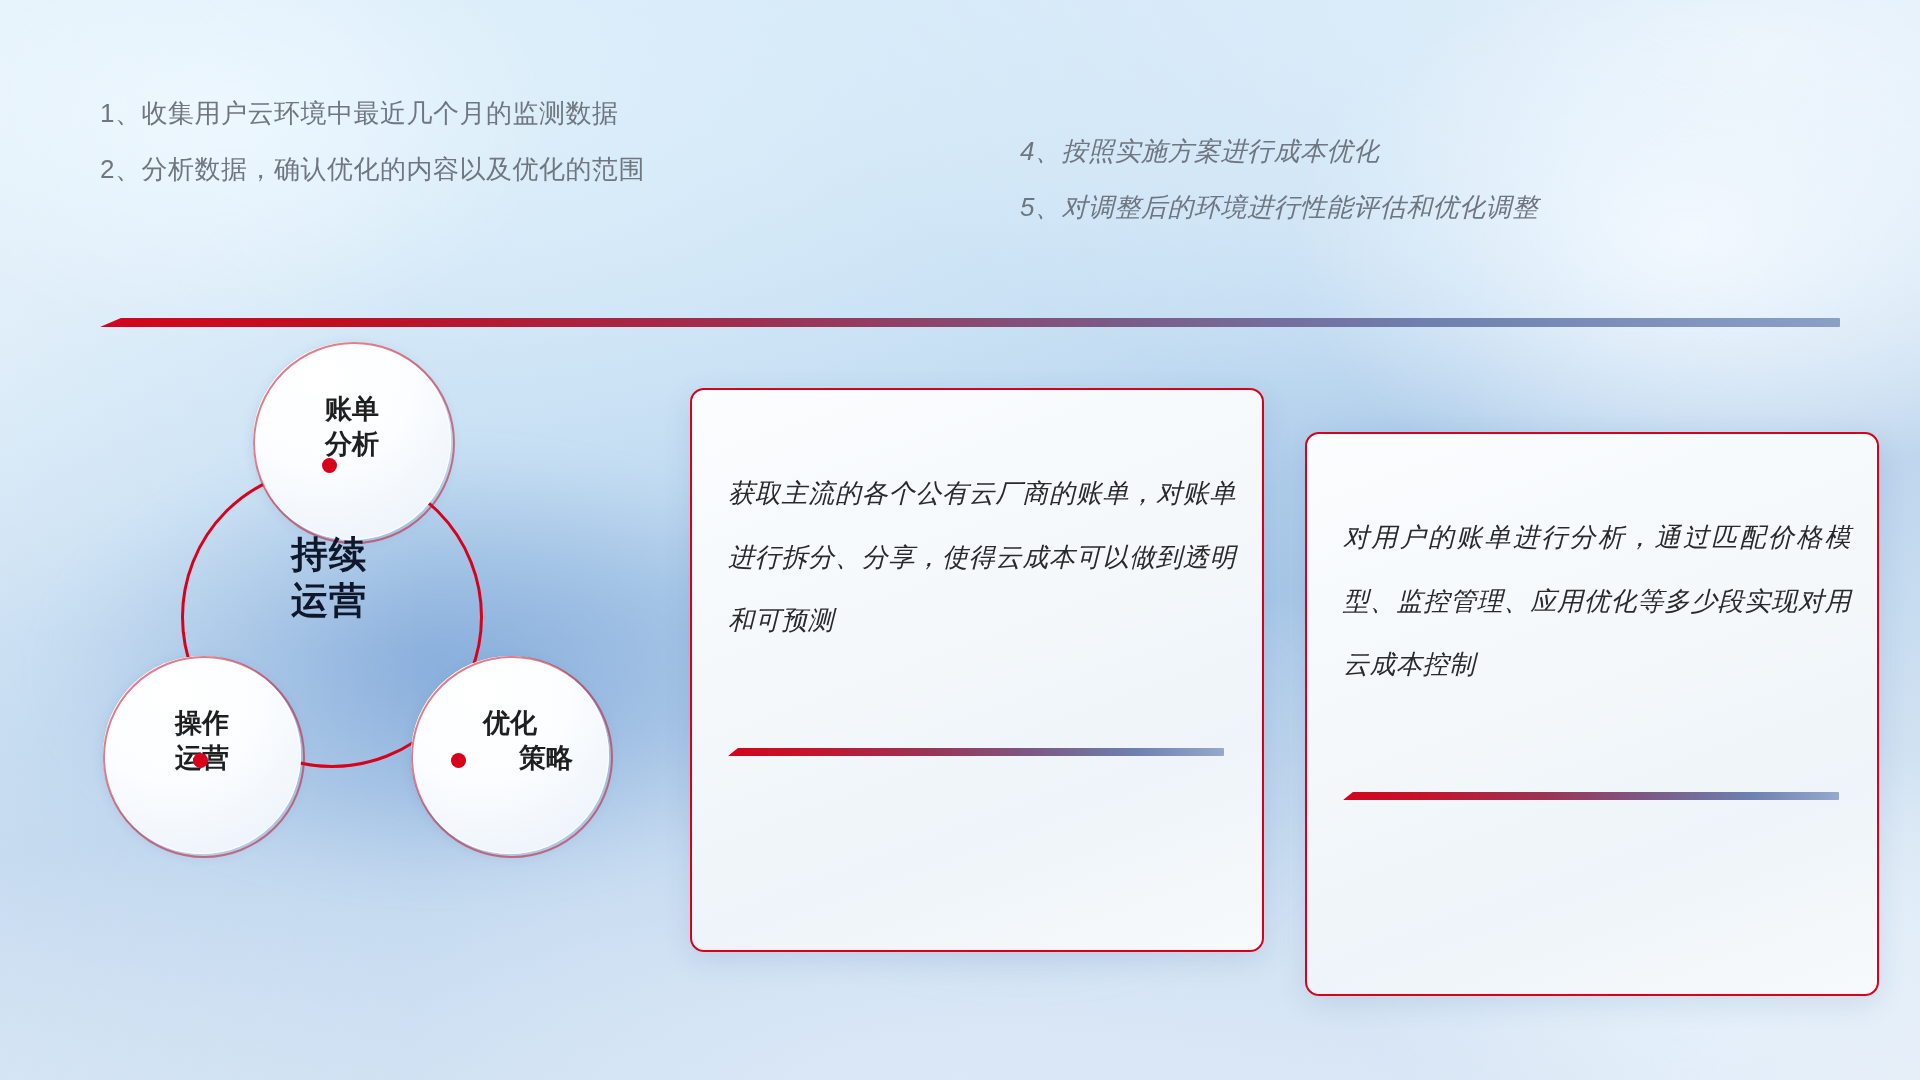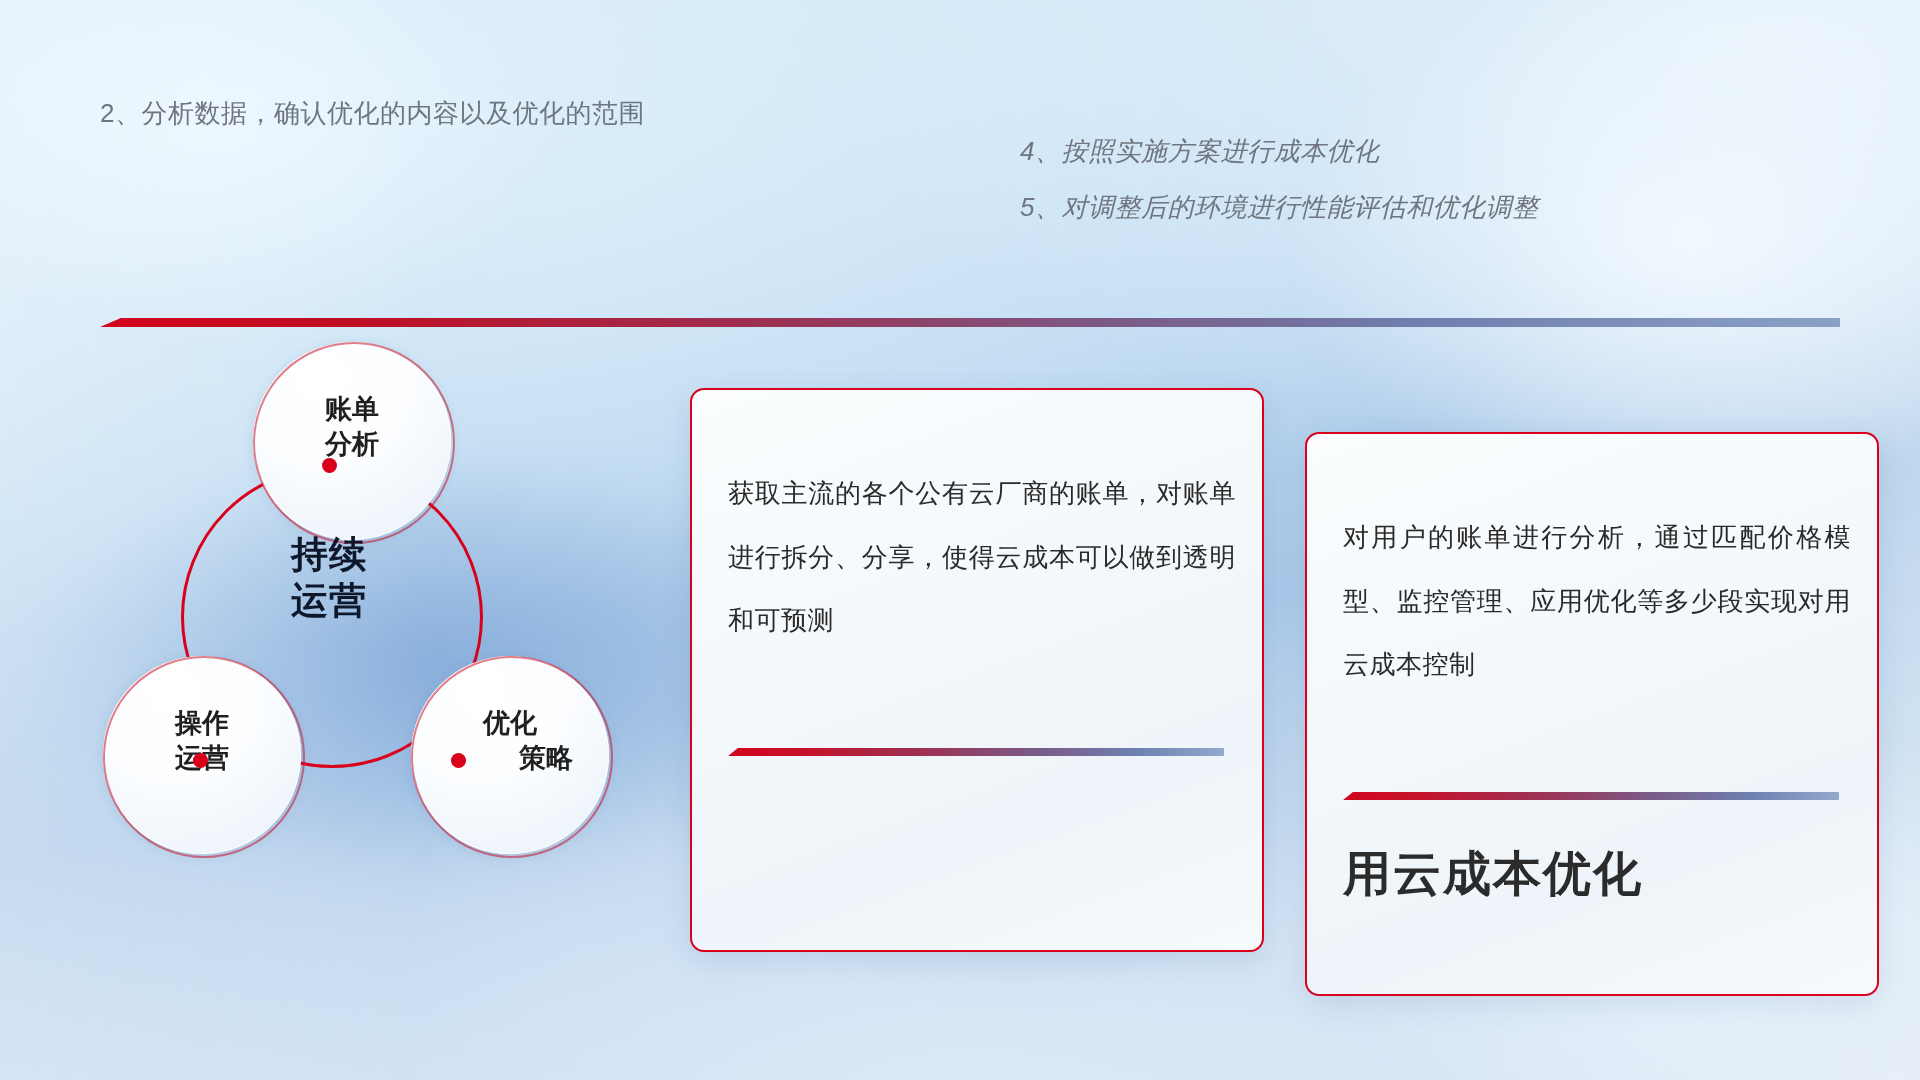--- a/index.html
+++ b/index.html
@@ -97,20 +97,21 @@
     letter-spacing:1px;
   }
 
   
   .card{
     position:absolute;top:388px;width:570px;height:560px;
     border:2px solid #d9001b;border-radius:14px;
     background:linear-gradient(160deg,#fbfdfe 0%, #f4f8fb 42%, #eef4f9 72%, #f7fafc 100%);
     box-shadow:0 8px 28px rgba(60,100,150,.14);
     overflow:hidden;
+    font-style:italic;
   }
   #card1{left:690px;}
   #card2{left:1305px;margin-top:44px;}
   .card-body{
     position:absolute;left:36px;right:26px;top:72px;
     font-size:26px;color:#2a2a2a;line-height:2.45;
     letter-spacing:.5px;text-align:justify;
   }
   .card-rule{
     position:absolute;left:36px;width:496px;height:8px;top:358px;
@@ -131,20 +132,21 @@
   <div class="bgl bg-blueblob1"></div>
   <div class="bgl bg-blueblob2"></div>
   <div class="bgl bg-lightblob1"></div>
   <div class="bgl bg-lightblob2"></div>
   <div class="bgl bg-lightblob3"></div>
   <div class="bgl bg-vig"></div>
 </div>
 
 <div id="topline">
   <div class="col col-left">
+    <div class="bullet">1、收集用户云环境中最近几个月的监测数据</div>
     <div class="bullet">2、分析数据，确认优化的内容以及优化的范围</div>
   </div>
   <div class="col col-right">
     <div class="bullet">4、按照实施方案进行成本优化</div>
     <div class="bullet">5、对调整后的环境进行性能评估和优化调整</div>
   </div>
 </div>
 
 <div id="headrule"></div>
 
@@ -179,14 +181,13 @@
 </div>
 
 <div class="card" id="card1">
   <div class="card-body">获取主流的各个公有云厂商的账单，对账单进行拆分、分享，使得云成本可以做到透明和可预测</div>
   <div class="card-rule"></div>
 </div>
 
 <div class="card" id="card2">
   <div class="card-body">对用户的账单进行分析，通过匹配价格模型、监控管理、应用优化等多少段实现对用云成本控制</div>
   <div class="card-rule"></div>
-  <div class="card-title">用云成本优化</div>
 </div>
 
 </body></html>

